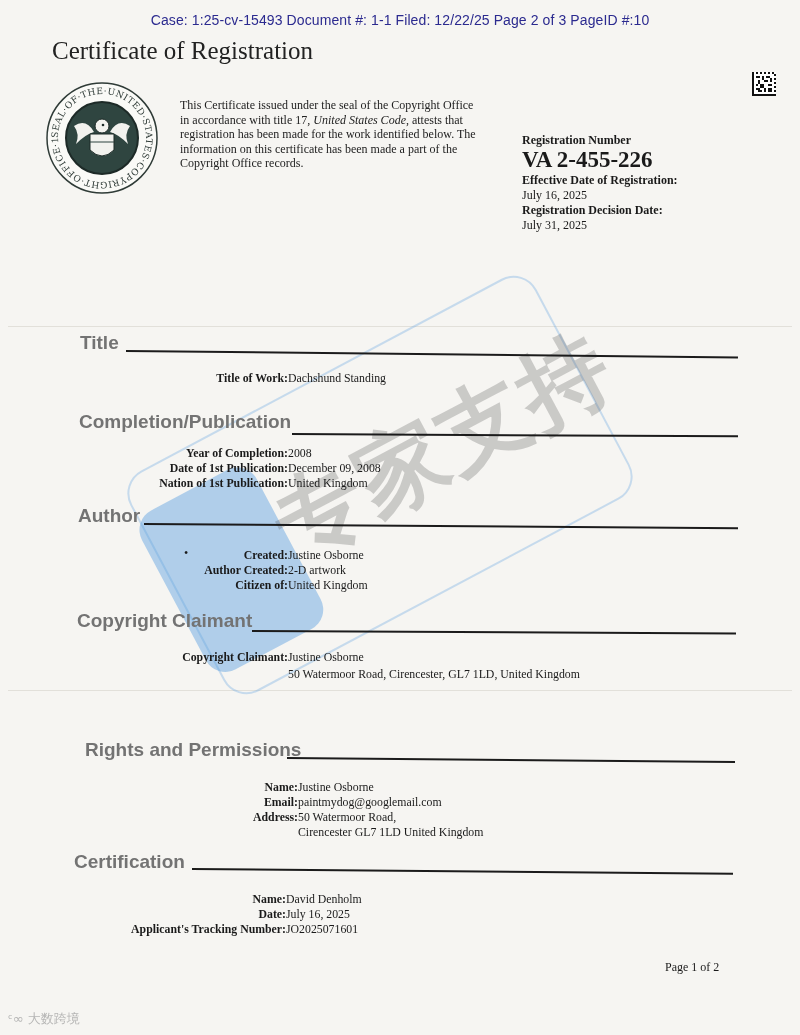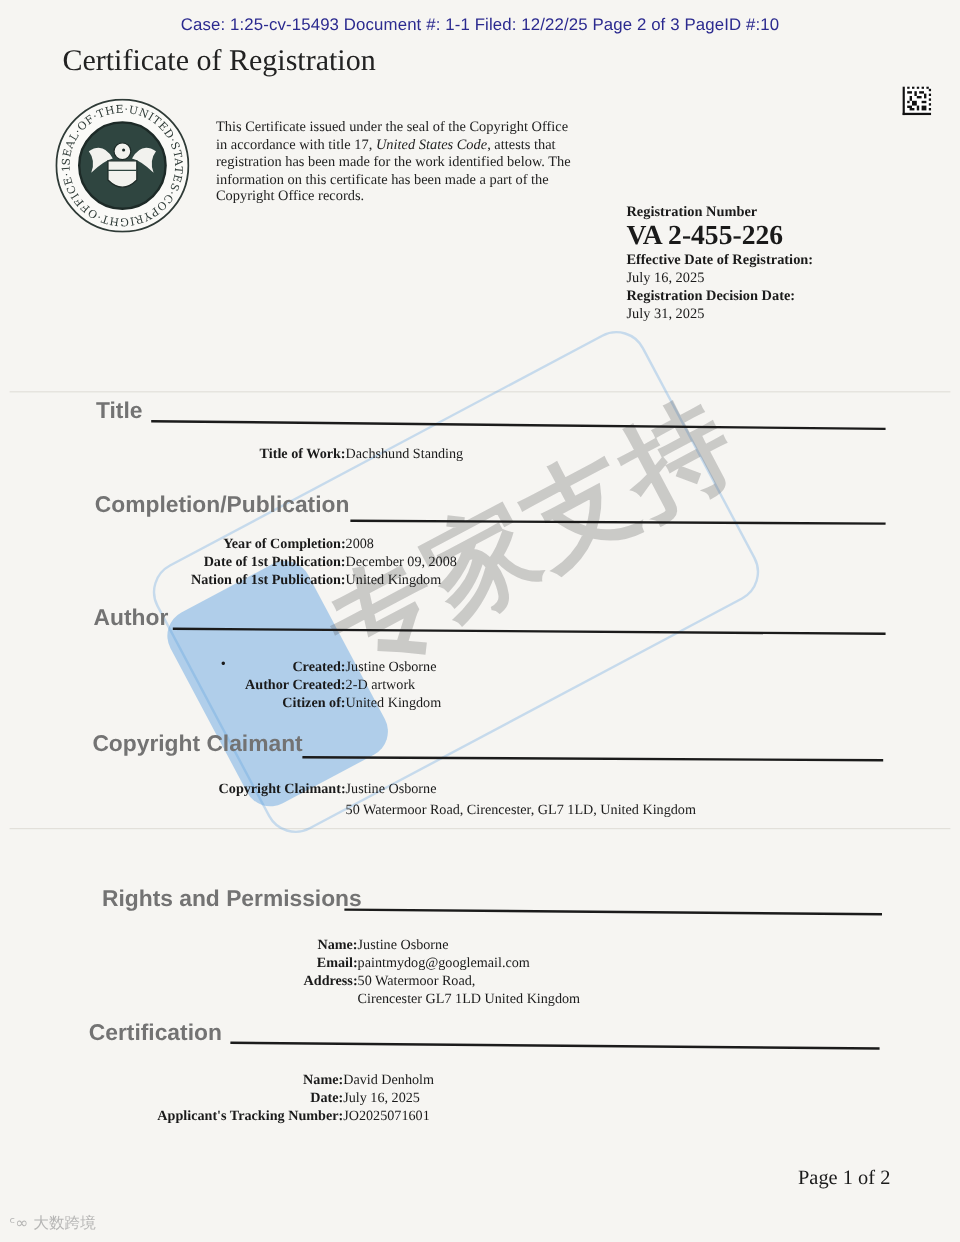--- a/index.html
+++ b/index.html
@@ -21,21 +21,21 @@
     position:absolute; left:46px; top:82px; width:112px; height:112px;
   }
   .intro {
     position:absolute; left:180px; top:98px; width:300px;
     font-size:12px; line-height:14.5px; color:#222;
   }
   .intro i { font-style:italic; }
   .barcode {
     position:absolute; left:752px; top:72px; width:24px; height:24px;
   }
-  .reg-block { position:absolute; left:522px; top:133px;margin-top:36px; }
+  .reg-block { position:absolute; left:522px; top:133px; }
   .reg-label { font-weight:bold; font-size:12px; line-height:14px; }
   .reg-number { font-weight:bold; font-size:23px; line-height:24px; margin:1px 0 1px; }
   .reg-value { font-size:12px; line-height:15px; }
   .reg-sublabel { font-weight:bold; font-size:12px; line-height:15px; }
 
   .band {
     position:absolute; left:8px; width:784px; height:1px; background:#e2e0da;
   }
 
   .section-heading {
@@ -51,21 +51,21 @@
   .field-row { display:flex; }
   .field-label {
     font-weight:bold; text-align:right; flex:none; 
   }
   .field-value { flex:none; }
   .bullet {
     position:absolute; font-size:12px;
   }
 
   .page-num {
-    position:absolute; left:665px; top:960px; font-size:17px;margin-top:12px;
+    position:absolute; left:665px; top:960px; font-size:12px;
   }
 
   .watermark {
     position:absolute; left:150px; top:360px; width:460px; height:250px;
     transform:rotate(-28deg); transform-origin:center;
     pointer-events:none;
   }
   .wm-box {
     position:absolute; inset:0; border:2px solid rgba(110,170,225,0.35);
     border-radius:26px;

